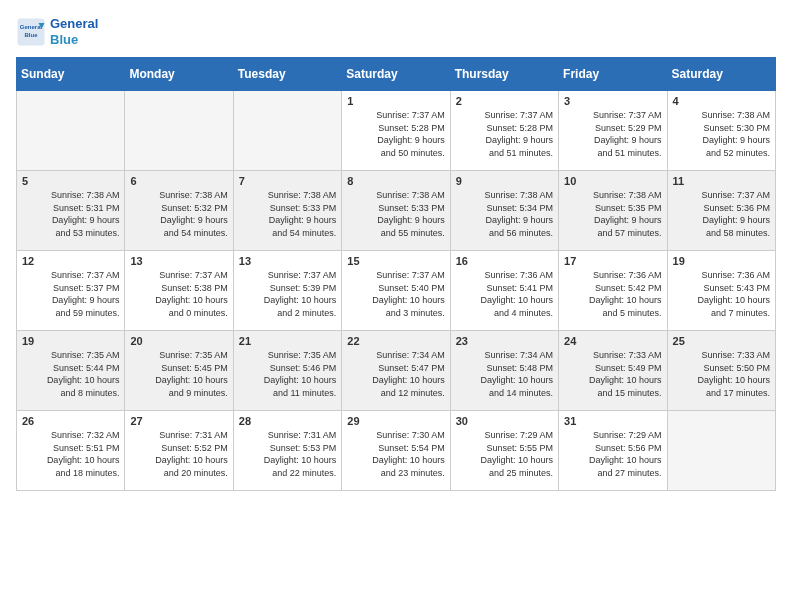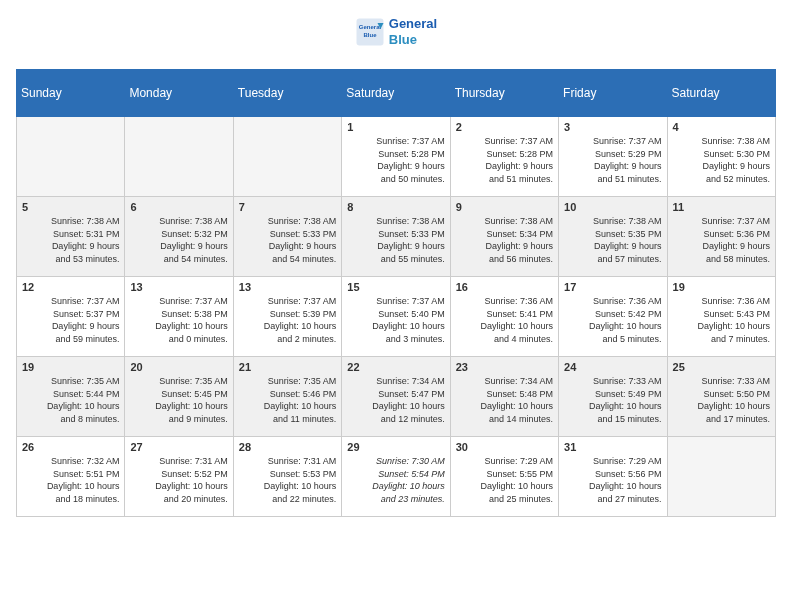--- a/index.html
+++ b/index.html
@@ -6,22 +6,22 @@
     body {
       font-family: Arial, sans-serif;
       background: #fff;
       width: 792px;
       min-height: 612px;
       padding: 16px;
     }
     .header {
       display: flex;
       align-items: flex-start;
-      justify-content: center;
-      margin-bottom: 22px;
+      justify-content: flex-start;
+      margin-bottom: 10px;
     }
     .logo {
       display: flex;
       align-items: center;
       gap: 4px;
     }
     .logo-text {
       font-size: 13px;
       font-weight: bold;
       color: #333;
@@ -48,22 +48,22 @@
     }
     table {
       width: 100%;
       border-collapse: collapse;
       table-layout: fixed;
     }
     th {
       background: #2c6eb5;
       color: #fff;
       font-size: 12px;
-      font-weight: normal;
-      padding: 16px 4px;
+      font-weight: bold;
+      padding: 9px 4px;
       text-align: left;
       border: 1px solid #2c6eb5;
     }
     td {
       border: 1px solid #ccc;
       vertical-align: top;
       padding: 4px 5px;
       font-size: 9.5px;
       color: #333;
       height: 80px;
@@ -327,21 +327,21 @@
         </td>
         <td>
           <span class="day-num">28</span>
           <div class="cell-text" style="white-space: pre-line;">Sunrise: 7:31 AM
 Sunset: 5:53 PM
 Daylight: 10 hours
 and 22 minutes.</div>
         </td>
         <td>
           <span class="day-num">29</span>
-          <div class="cell-text" style="white-space: pre-line; font-style: italic;">Sunrise: 7:30 AM
+          <div class="cell-text" style="white-space: pre-line;">Sunrise: 7:30 AM
 Sunset: 5:54 PM
 Daylight: 10 hours
 and 23 minutes.</div>
         </td>
         <td>
           <span class="day-num">30</span>
           <div class="cell-text" style="white-space: pre-line;">Sunrise: 7:29 AM
 Sunset: 5:55 PM
 Daylight: 10 hours
 and 25 minutes.</div>

